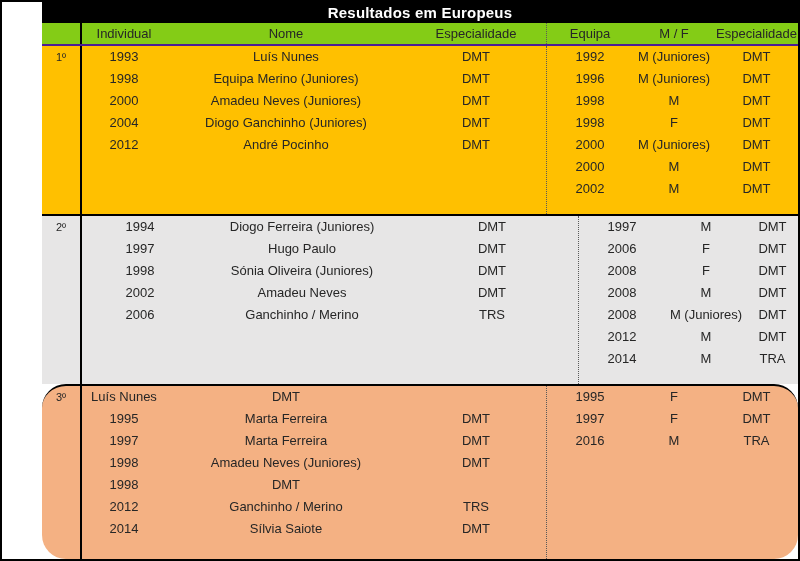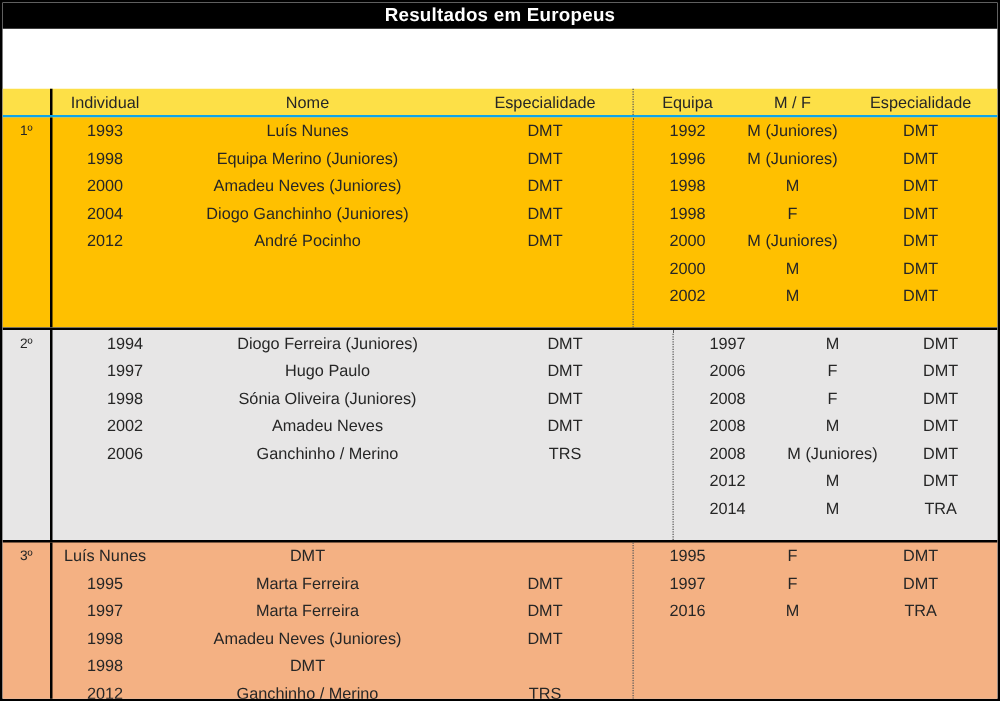--- a/index.html
+++ b/index.html
@@ -6,40 +6,40 @@
   html, body { background: #fff; }
   body {
     font-family: "Liberation Sans", "DejaVu Sans", sans-serif;
     width: 800px; height: 561px;
   }
   .table-wrap {
     width: 800px; height: 561px;
     border: 2px solid #000;
     background: #fff;
     overflow: hidden;
+    padding-left: 40px;
   }
   .title-bar {
     height: 21px;
     background: #000;
     color: #fff;
     font-weight: bold;
     font-size: 15px;
     line-height: 21px;
     text-align: center;
     letter-spacing: .2px;
   }
   .header-row {
     height: 23px;
     display: flex;
-    background: #fde047;
-    border-bottom: 2px solid #0ea5e9;
+    background: #84cc16;
+    border-bottom: 2px solid #4c1d95;
     font-size: 13px;
     line-height: 21px;
     color: #1a1a1a;
-    margin-top: 48px;
   }
   .rank-col {
     width: 40px;
     flex: 0 0 40px;
     border-right: 2px solid #000;
     text-align: center;
     font-size: 11px;
     line-height: 22px;
     color: #262626;
   }
@@ -63,21 +63,21 @@
     display: grid;
     grid-template-columns: 86px 82px 1fr;
   }
   .header-row .cell { text-align: center; }
   .section {
     display: flex;
     position: relative;
   }
   .section-1 { height: 168px; }
   .section-2 { height: 170px; border-top: 2px solid #000; }
-  .section-3 { height: 175px; border-top: 2px solid #000; }
+  .section-3 { height: 175px; border-top: 2px solid #000; border-radius: 24px; }
   .row {
     height: 22px;
     flex: 0 0 22px;
   }
   .cell {
     font-size: 13px;
     line-height: 22px;
     text-align: center;
     color: #262626;
     white-space: nowrap;

